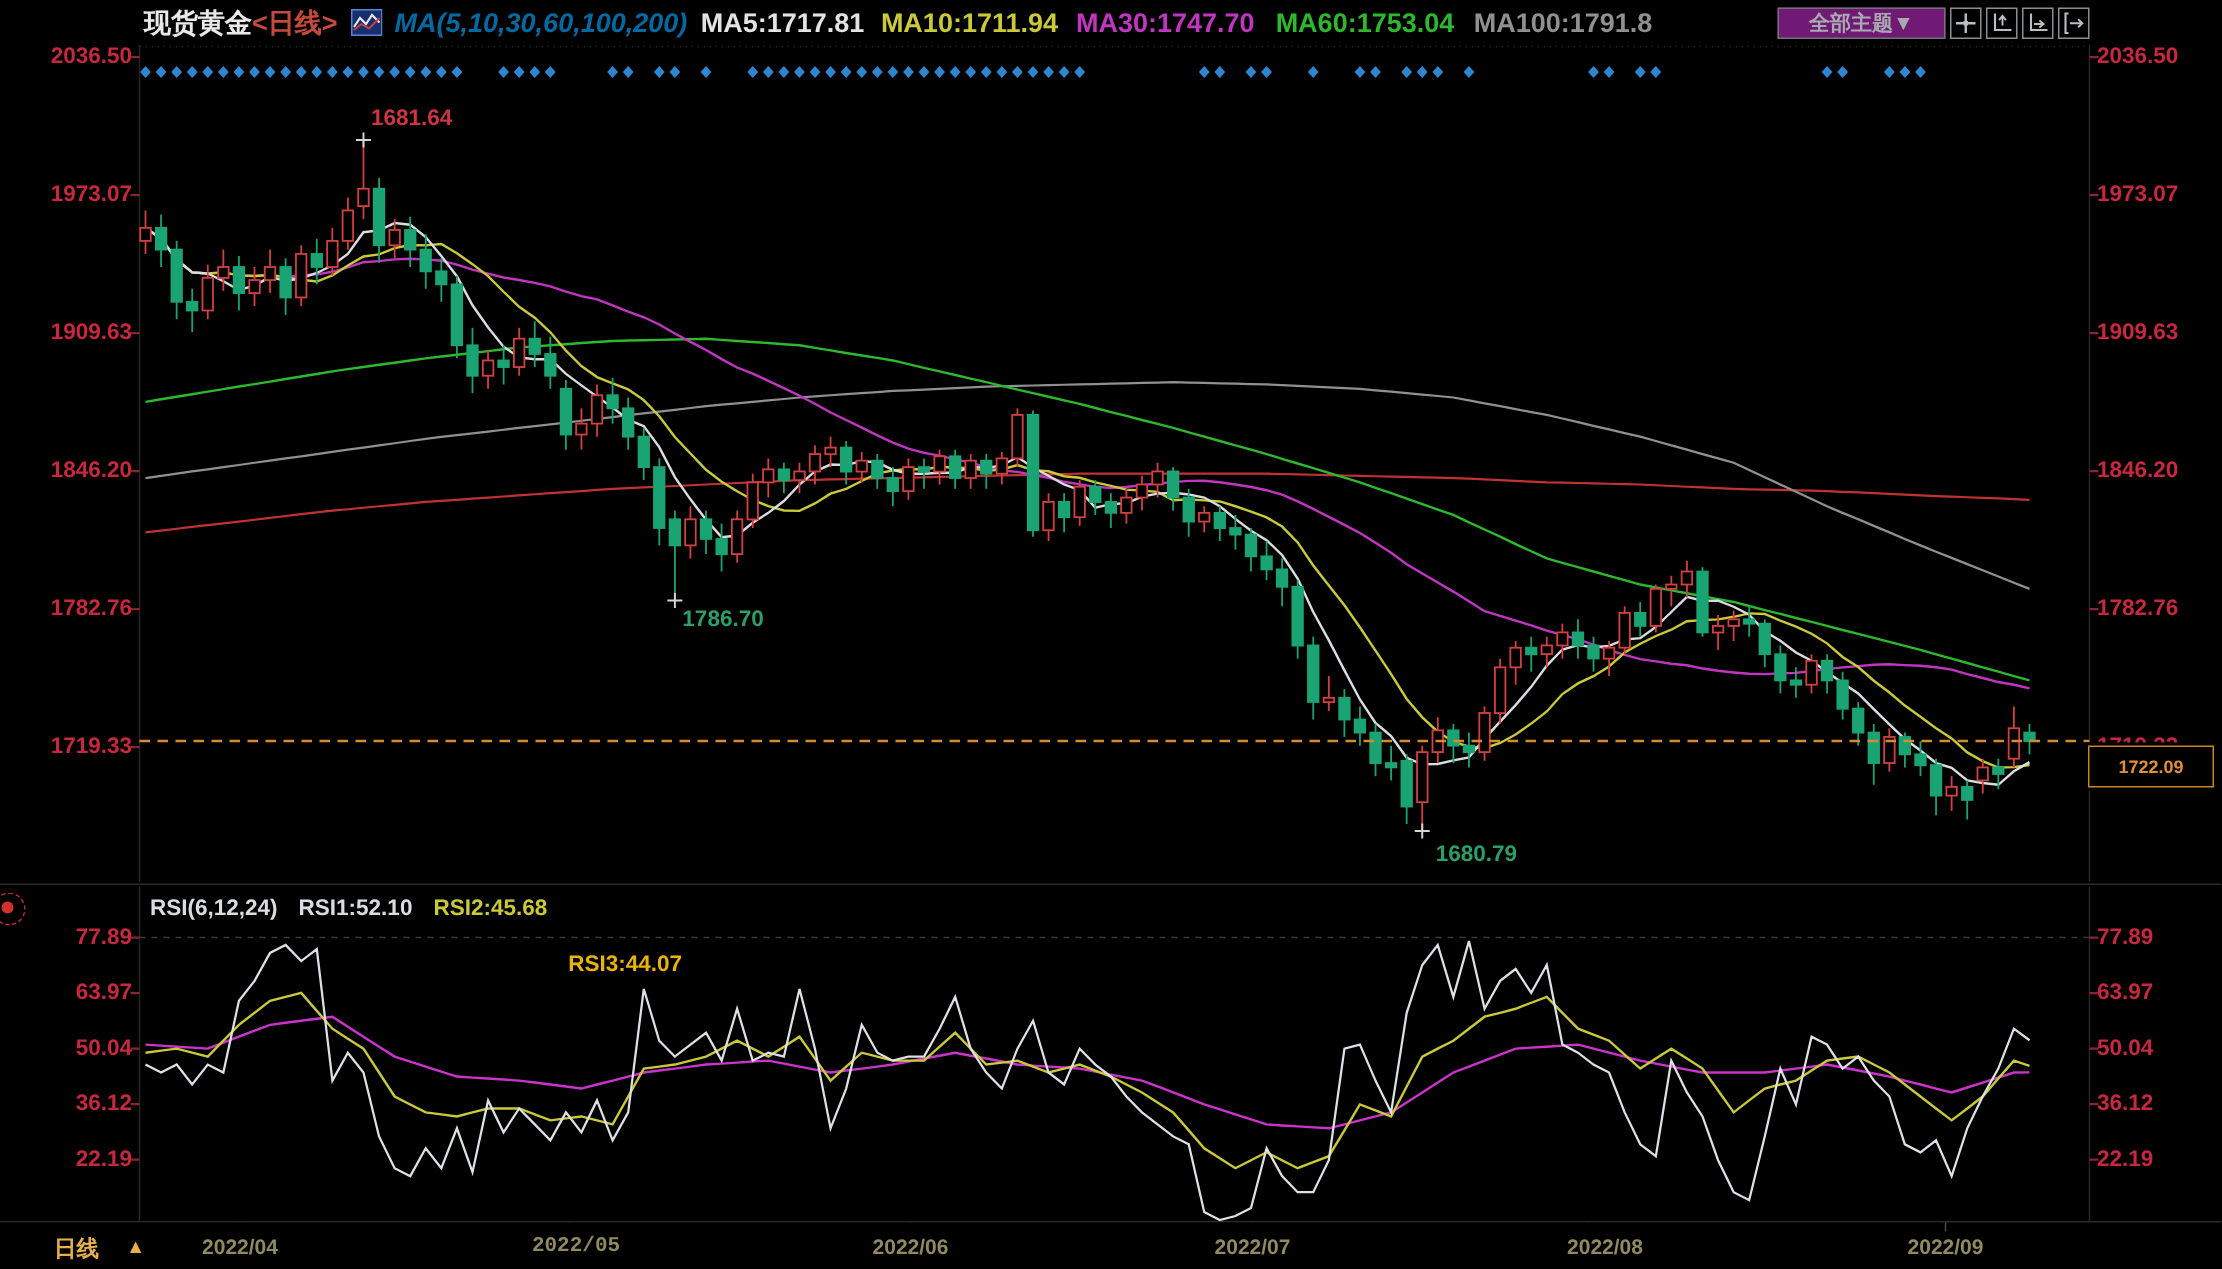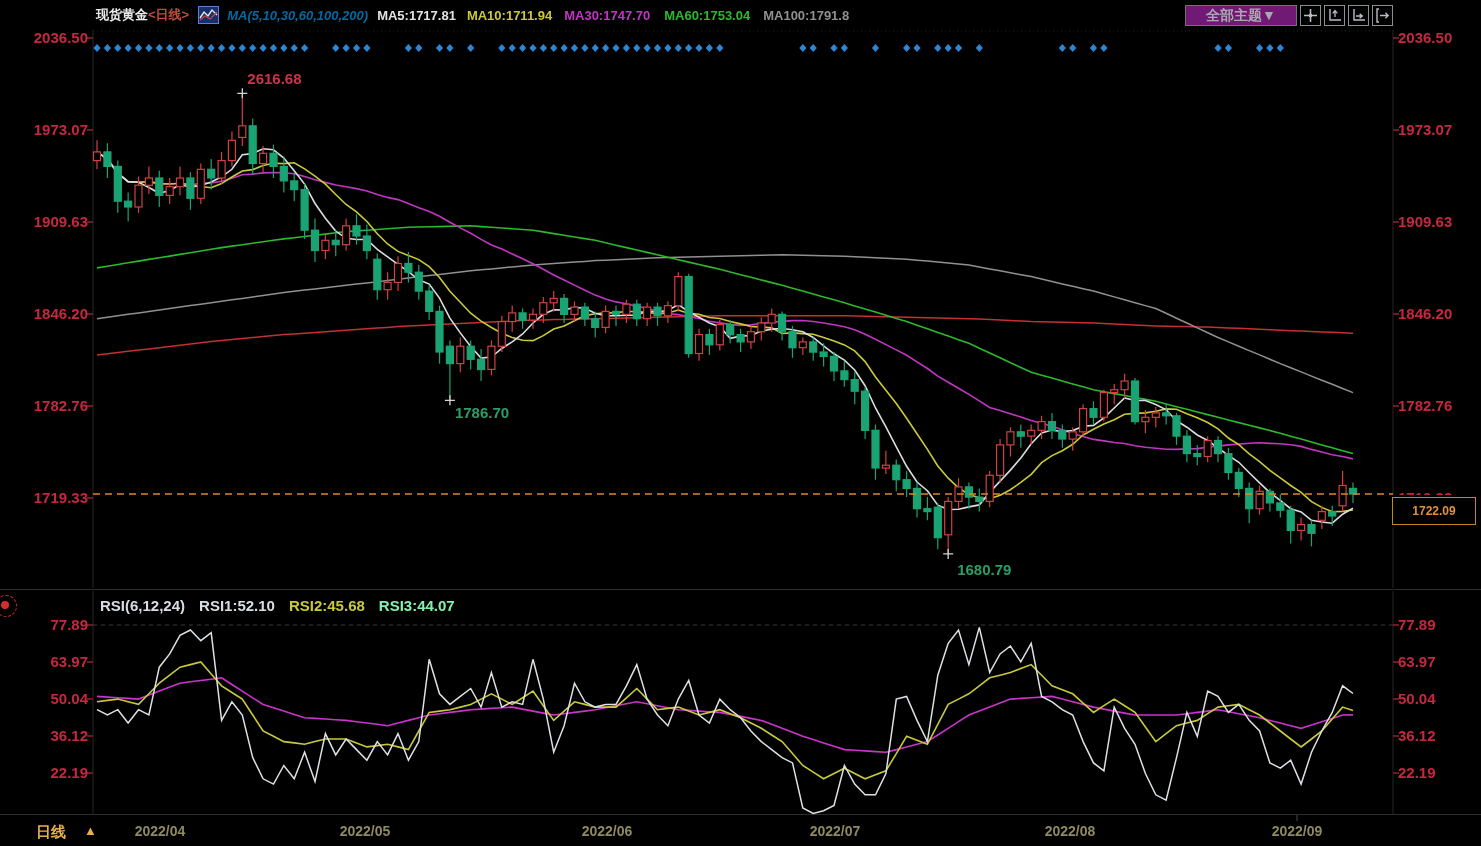--- a/index.html
+++ b/index.html
@@ -1,20 +1,20 @@
 <!DOCTYPE html>
 <html><head>
 <meta charset="utf-8">
 <style>
   html,body{margin:0;padding:0;background:#000;width:1481px;height:846px;overflow:hidden;
     font-family:"Liberation Sans","DejaVu Sans",sans-serif;}
   #app{position:relative;width:1481px;height:846px;background:#000;}
   
   #header{position:absolute;top:0;left:0;width:1481px;height:30px;display:flex;align-items:center;
-    font-size:13px;font-weight:bold;white-space:nowrap;}
+    font-size:18px;font-weight:bold;white-space:nowrap;}
   #title{color:#e9e9e9;margin-left:96px;}
   #period-tag{color:#c44b3c;}
   #chart-type-icon{display:inline-block;margin-left:9px;width:21px;height:18px;}
   .ma-settings{color:#0369a1;margin-left:8px;font-style:italic;}
   .ma5{color:#e3e3e3;margin-left:9px;}
   .ma10{color:#c9c93a;margin-left:11px;}
   .ma30{color:#c136c1;margin-left:12px;}
   .ma60{color:#2db82d;margin-left:14px;}
   .ma100{color:#909090;margin-left:13px;}
   #header-right{position:absolute;top:5px;right:88px;display:flex;gap:3px;align-items:center;}
@@ -27,21 +27,21 @@
   
   .axis-label{position:absolute;font-size:15px;font-weight:bold;color:#c5283f;line-height:16px;}
   .axis-left{left:0;width:88px;text-align:right;}
   .axis-right{left:1398px;width:84px;text-align:left;}
   
   .annotation{position:absolute;font-size:15px;font-weight:bold;}
   
   #rsi-header{position:absolute;top:597px;left:100px;display:flex;gap:14px;font-size:15px;font-weight:bold;}
   #rsi-name,#rsi1{color:#d9dde0;}
   #rsi2{color:#c9c93a;}
-  #rsi3{color:#86efac;}
+  #rsi3{color:#eab308;margin-top:37px;}
   
   #rec-icon{position:absolute;left:-5px;top:595px;width:20px;height:20px;border:1px dashed #c52a2a;
     border-radius:50%;}
   #rec-icon .dot{position:absolute;left:5px;top:5px;width:8px;height:8px;border-radius:50%;background:#d42f2f;}
   
   #price-tag{position:absolute;left:1392px;top:497px;width:82px;height:26px;line-height:26px;
     text-align:center;color:#e0903a;background:#000;border:1px solid #c8861e;
     box-shadow:0 0 0 2px #000;font-size:12px;font-weight:bold;z-index:5;}
   
   #footer{position:absolute;top:815px;left:0;width:1293px;height:31px;background:#000;}
@@ -492,35 +492,35 @@
       <span class="axis-label axis-left" style="top: 765px;">22.19</span>
     </div>
   <div id="rsi-axis-right">
       <span class="axis-label axis-right" style="top: 617px;">77.89</span>
       <span class="axis-label axis-right" style="top: 653.987px;">63.97</span>
       <span class="axis-label axis-right" style="top: 691px;">50.04</span>
       <span class="axis-label axis-right" style="top: 727.987px;">36.12</span>
       <span class="axis-label axis-right" style="top: 765px;">22.19</span>
     </div>
 
-  <div class="annotation" id="ann-peak" style="left: 247.32px; top: 70.277px; color: rgb(205, 53, 69);">2616.68</div>
+  <div class="annotation" id="ann-peak" style="left: 247.32px; top: 70.277px; color: rgb(205, 53, 69);">1681.64</div>
   <div class="annotation" id="ann-may" style="left: 454.92px; top: 404.325px; color: rgb(46, 158, 104);">1786.70</div>
   <div class="annotation" id="ann-july" style="left: 957.16px; top: 560.943px; color: rgb(46, 158, 104);">1680.79</div>
 
   <div id="price-tag">1722.09</div>
 
   <div id="rec-icon">
       <span class="dot"></span>
     </div>
   <div id="rsi-header">
     <span id="rsi-name">RSI(6,12,24)</span>
     <span id="rsi1">RSI1:52.10</span>
     <span id="rsi2">RSI2:45.68</span>
     <span id="rsi3">RSI3:44.07</span>
   </div>
 
   <div id="footer">
     <span id="period-label">日线</span>
     <span id="period-arrow">▲</span>
-    <span id="dates-holder"><span class="date-label" style="left: 160px;">2022/04</span><span class="date-label" style="left: 365px;">2022/05</span><span class="date-label" style="left: 607px;">2022/06</span><span class="date-label" style="left: 835px;">2022/07</span><span class="date-label" style="left: 1058px; margin-left: 12px;">2022/08</span><span class="date-label" style="left: 1297px;">2022/09</span></span>
+    <span id="dates-holder"><span class="date-label" style="left: 160px;">2022/04</span><span class="date-label" style="left: 384px; font-family: Liberation Mono, monospace;">2022/05</span><span class="date-label" style="left: 607px;">2022/06</span><span class="date-label" style="left: 835px;">2022/07</span><span class="date-label" style="left: 1058px; margin-left: 12px;">2022/08</span><span class="date-label" style="left: 1297px;">2022/09</span></span>
   </div>
 
 </div>
 
 </body></html>

